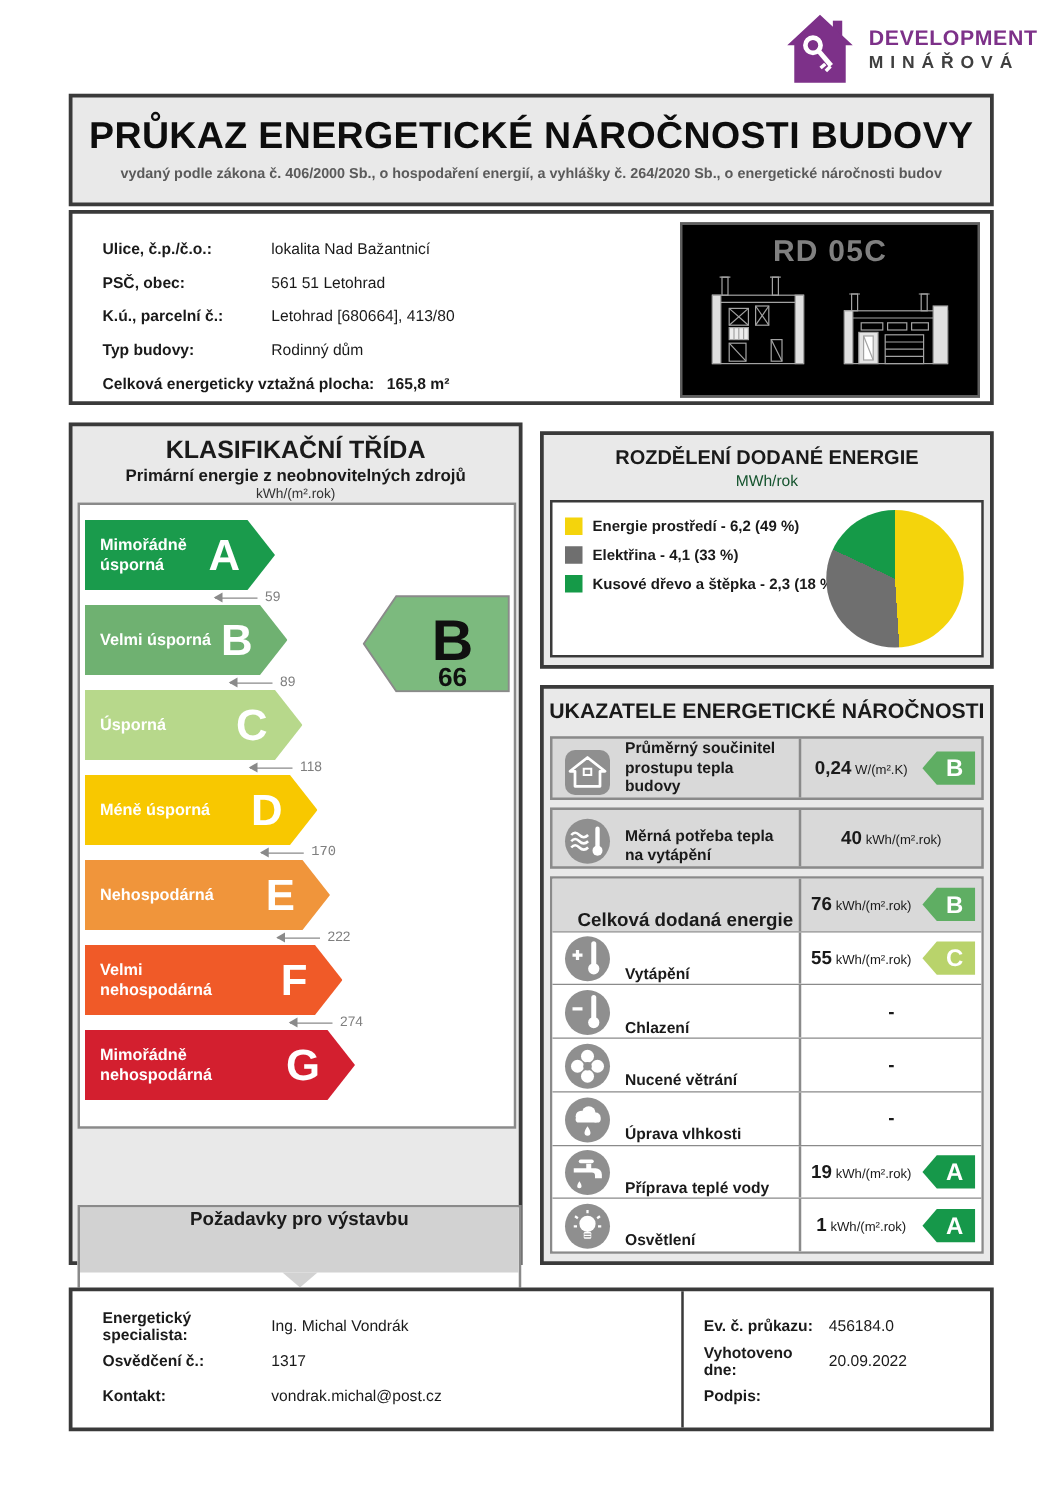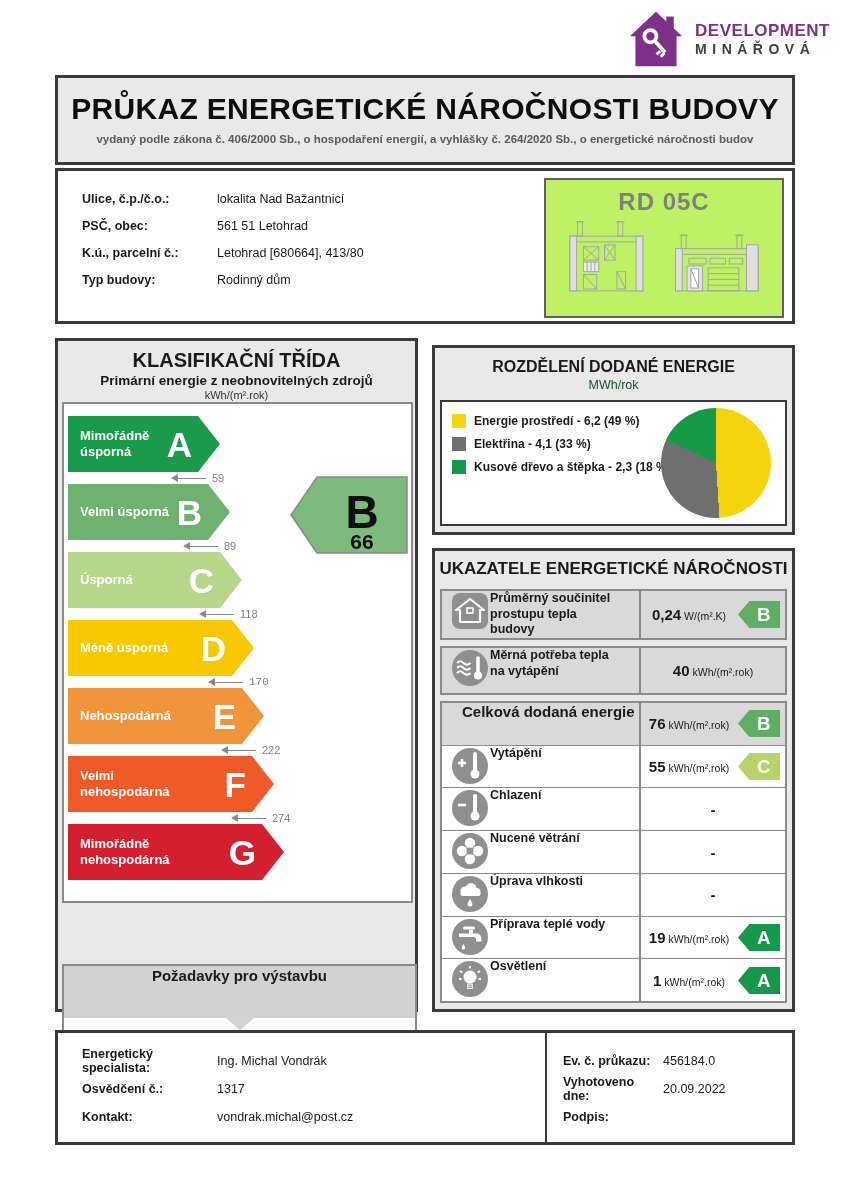--- a/index.html
+++ b/index.html
@@ -21,21 +21,21 @@
   .main-title{margin:14px 0 0 0;font-size:30px;font-weight:bold;color:#0d0d0d;letter-spacing:.3px;}
   .sub-title{margin-top:7px;font-size:11.5px;font-weight:bold;color:#5a5a5a;}
 
   
   .info-box{left:55px;top:168px;width:740px;height:156px;background:#fff;}
   .info-rows{padding:14px 0 0 24px;}
   .info-row{height:27px;font-size:12.5px;display:flex;align-items:center;}
   .info-label{font-weight:bold;width:135px;flex:0 0 135px;}
   .info-area .info-label{width:auto;flex:0 0 auto;margin-right:10px;}
   .info-area .info-value{font-weight:bold;}
-  .rd-card{position:absolute;right:8px;top:7px;width:240px;height:140px;box-sizing:border-box;border:2px solid #5f5f5f;background:#bef264;text-align:center;}
+  .rd-card{position:absolute;right:8px;top:7px;width:240px;height:140px;box-sizing:border-box;border:2px solid #5f5f5f;background:#000000;text-align:center;}
   .rd-title{margin-top:8px;font-size:24px;font-weight:bold;color:#808080;letter-spacing:1px;}
 
   
   .class-panel{left:55px;top:338px;width:363px;height:674px;text-align:center;}
   .class-title{margin-top:8px;font-size:20px;font-weight:bold;}
   .class-sub{margin-top:1px;font-size:13.5px;font-weight:bold;}
   .class-unit{margin-top:1px;font-size:11px;color:#333;}
   .scale-box{left:4px;top:61px;width:351px;height:501px;border:2px solid #8a8a8a;text-align:left;padding:12px 0 0 4px;}
   .bar{position:relative;height:56px;display:flex;align-items:center;
        clip-path:polygon(0 0,calc(100% - 22px) 0,100% 50%,calc(100% - 22px) 100%,0 100%);}
@@ -67,21 +67,21 @@
 
   
   .ind-panel{left:432px;top:548px;width:363px;height:464px;}
   .ind-title{margin-top:8px;text-align:center;font-size:17px;font-weight:bold;}
   .ind-box{position:absolute;left:5px;width:347px;box-sizing:border-box;border:2px solid #8a8a8a;background:#d9d9d9;display:flex;}
   .ind-box1{top:38px;height:51px;}
   .ind-box2{top:95px;height:49px;}
   .ind-table{position:absolute;left:5px;top:150px;width:347px;height:302px;box-sizing:border-box;border:2px solid #8a8a8a;background:#fff;display:flex;flex-direction:column;}
   .ind-row{display:flex;flex:1;border-top:1px solid #8a8a8a;background:#fff;}
   .ind-row:first-child{border-top:none;background:#d9d9d9;}
-  .ind-left{width:197px;flex:0 0 197px;display:flex;align-items:flex-start;padding-left:8px;box-sizing:border-box;}
+  .ind-left{width:197px;flex:0 0 197px;display:flex;align-items:flex-end;gap:10px;padding-left:8px;box-sizing:border-box;}
   .ind-label{font-size:12.5px;font-weight:bold;line-height:1.25;max-width:130px;text-align:left;}
   .ind-label-big{font-size:15px;font-weight:bold;padding-left:12px;}
   .ind-right{flex:1;border-left:2px solid #8a8a8a;display:flex;align-items:center;}
   .ind-val{flex:1;display:flex;align-items:baseline;justify-content:center;white-space:nowrap;}
   .ind-val b{font-size:15px;}
   .unit{font-size:10.5px;margin-left:3px;}
   .dash{font-size:15px;font-weight:bold;}
   .badge{width:48px;flex:0 0 48px;display:flex;align-items:center;justify-content:flex-start;}
   .badge svg{width:44px;height:29px;}
   .icon-wrap{width:40px;height:40px;flex:0 0 40px;}
@@ -131,20 +131,24 @@
         <span class="info-label">PSČ, obec:</span>
         <span class="info-value">561 51 Letohrad</span>
       </div>
       <div class="info-row">
         <span class="info-label">K.ú., parcelní č.:</span>
         <span class="info-value">Letohrad [680664], 413/80</span>
       </div>
       <div class="info-row">
         <span class="info-label">Typ budovy:</span>
         <span class="info-value">Rodinný dům</span>
+      </div>
+      <div class="info-row info-area">
+        <span class="info-label">Celková energeticky vztažná plocha:</span>
+        <span class="info-value">165,8 m²</span>
       </div>
     </div>
     <div class="rd-card">
       <div class="rd-title">RD 05C</div>
       <svg width="218" height="96" viewBox="0 0 220 100" stroke="#a3a3a3" fill="none" stroke-width="1">
         <rect x="20" y="6" width="5" height="15"></rect>
           <line x1="18" y1="6" x2="27" y2="6"></line>
         <rect x="62" y="6" width="5" height="15"></rect>
           <line x1="60" y1="6" x2="69" y2="6"></line>
         <rect x="12" y="21" width="76" height="57"></rect>

